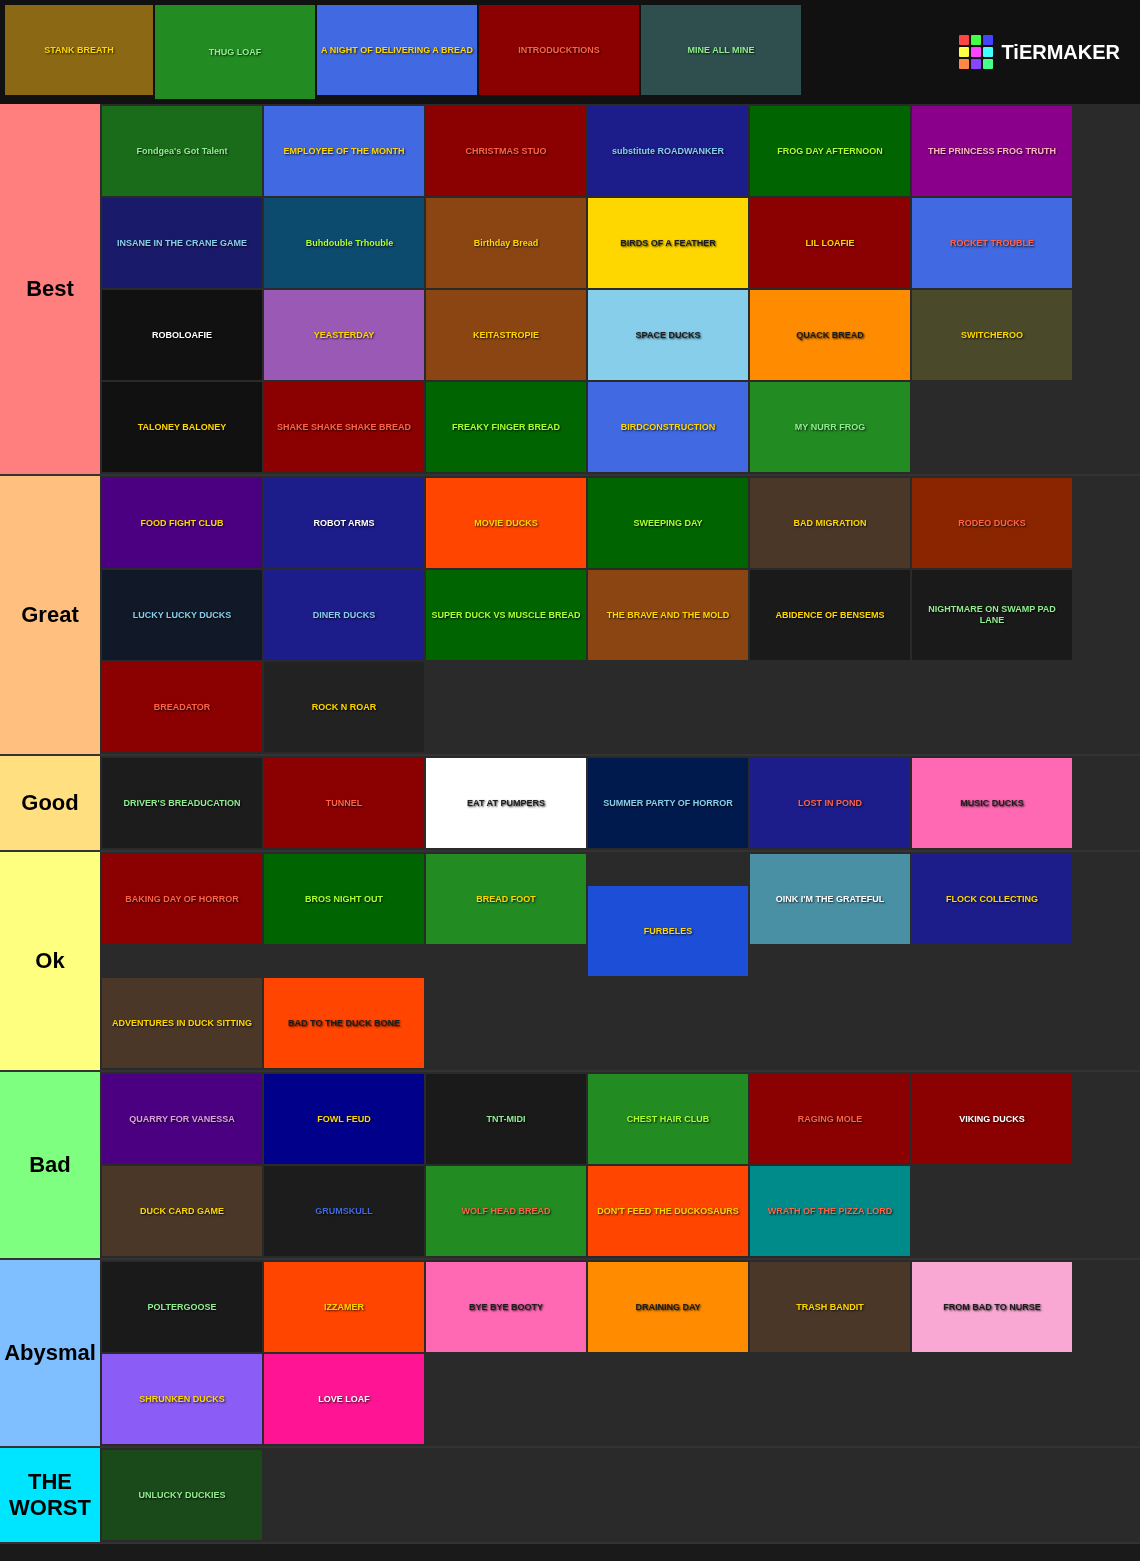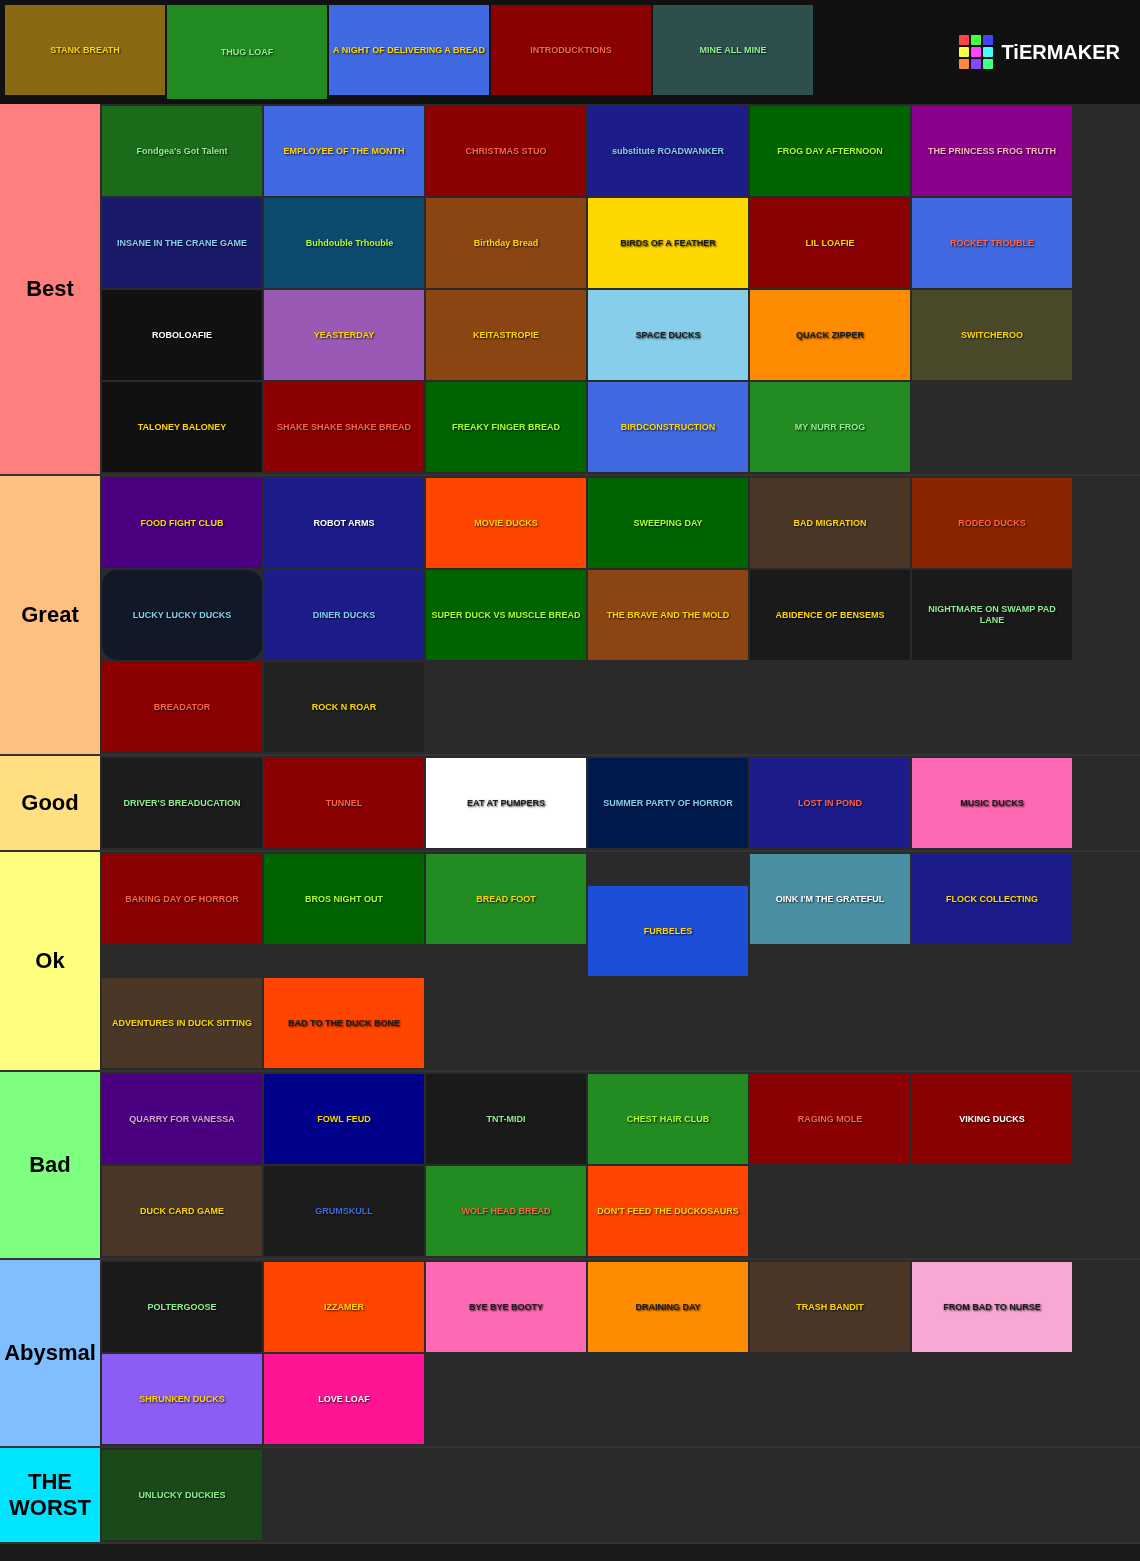--- a/index.html
+++ b/index.html
@@ -89,21 +89,21 @@
       line-height: 1.2;
       position: relative;
     }
   </style>
 </head>
 <body>
 
 <div class="header">
   <div class="header-items">
 
-  <div class="fake-tile" style="background: rgb(139, 105, 20); color: rgb(255, 215, 0); width: 160px; height: 90px;">STANK BREATH</div>
+  <div class="fake-tile" style="background: rgb(139, 105, 20); color: rgb(255, 215, 0); width: 148px; height: 90px;">STANK BREATH</div>
       <div class="fake-tile" style="background: rgb(34, 139, 34); color: rgb(144, 238, 144); width: 160px; height: 94px;">THUG LOAF</div>
       <div class="fake-tile" style="background: rgb(65, 105, 225); color: rgb(255, 215, 0); width: 160px; height: 90px;">A NIGHT OF DELIVERING A BREAD</div>
       <div class="fake-tile" style="background: rgb(139, 0, 0); color: rgb(255, 99, 71); width: 160px; height: 90px;">INTRODUCKTIONS</div>
       <div class="fake-tile" style="background: rgb(47, 79, 79); color: rgb(144, 238, 144); width: 160px; height: 90px;">MINE ALL MINE</div>
     </div>
   <div class="tiermaker-logo">
     <div class="logo-grid">
 
     <div class="logo-cell" style="background: rgb(255, 68, 68);"></div>
         <div class="logo-cell" style="background: rgb(68, 255, 68);"></div>
@@ -133,39 +133,39 @@
         <div class="fake-tile" style="background: rgb(26, 26, 107); color: rgb(135, 206, 235);">INSANE IN THE CRANE GAME</div>
         <div class="fake-tile" style="background: #0c4a6e; color: rgb(173, 255, 47); padding-left: 15px;">Buhdouble Trhouble</div>
         <div class="fake-tile" style="background: rgb(139, 69, 19); color: rgb(255, 215, 0);">Birthday Bread</div>
         <div class="fake-tile" style="background: rgb(255, 215, 0); color: rgb(28, 28, 28);">BIRDS OF A FEATHER</div>
         <div class="fake-tile" style="background: rgb(139, 0, 0); color: rgb(255, 215, 0);">LIL LOAFIE</div>
         <div class="fake-tile" style="background: rgb(65, 105, 225); color: rgb(255, 99, 71);">ROCKET TROUBLE</div>
         <div class="fake-tile" style="background: rgb(17, 17, 17); color: rgb(255, 255, 255);">ROBOLOAFIE</div>
         <div class="fake-tile" style="background: rgb(155, 89, 182); color: rgb(255, 215, 0);">YEASTERDAY</div>
         <div class="fake-tile" style="background: rgb(139, 69, 19); color: rgb(255, 215, 0);">KEITASTROPIE</div>
         <div class="fake-tile" style="background: rgb(135, 206, 235); color: rgb(28, 28, 28);">SPACE DUCKS</div>
-        <div class="fake-tile" style="background: rgb(255, 140, 0); color: rgb(28, 28, 28);">QUACK ZIPPER</div>
+        <div class="fake-tile" style="background: rgb(255, 140, 0); color: rgb(28, 28, 28);">QUACK BREAD</div>
         <div class="fake-tile" style="background: rgb(74, 74, 42); color: rgb(255, 215, 0);">SWITCHEROO</div>
         <div class="fake-tile" style="background: rgb(17, 17, 17); color: rgb(255, 215, 0);">TALONEY BALONEY</div>
         <div class="fake-tile" style="background: rgb(139, 0, 0); color: rgb(255, 99, 71);">SHAKE SHAKE SHAKE BREAD</div>
         <div class="fake-tile" style="background: rgb(0, 100, 0); color: rgb(173, 255, 47);">FREAKY FINGER BREAD</div>
         <div class="fake-tile" style="background: rgb(65, 105, 225); color: rgb(255, 215, 0);">BIRDCONSTRUCTION</div>
         <div class="fake-tile" style="background: rgb(34, 139, 34); color: rgb(144, 238, 144);">MY NURR FROG</div>
       </div>
     </div>
     <div class="tier-row">
       <div class="tier-label" style="background: rgb(255, 191, 127);">Great</div>
       <div class="tier-content">
         <div class="fake-tile" style="background: rgb(75, 0, 130); color: rgb(255, 215, 0);">FOOD FIGHT CLUB</div>
         <div class="fake-tile" style="background: rgb(28, 28, 139); color: rgb(255, 255, 255);">ROBOT ARMS</div>
         <div class="fake-tile" style="background: rgb(255, 69, 0); color: rgb(255, 215, 0);">MOVIE DUCKS</div>
         <div class="fake-tile" style="background: rgb(0, 100, 0); color: rgb(173, 255, 47);">SWEEPING DAY</div>
         <div class="fake-tile" style="background: rgb(74, 55, 40); color: rgb(255, 215, 0);">BAD MIGRATION</div>
         <div class="fake-tile" style="background: rgb(139, 37, 0); color: rgb(255, 99, 71);">RODEO DUCKS</div>
-        <div class="fake-tile" style="background: rgb(17, 24, 39); color: rgb(135, 206, 235); border-radius: 15px;">LUCKY LUCKY DUCKS</div>
+        <div class="fake-tile" style="background: rgb(17, 24, 39); color: rgb(135, 206, 235);">LUCKY LUCKY DUCKS</div>
         <div class="fake-tile" style="background: rgb(28, 28, 139); color: rgb(135, 206, 235);">DINER DUCKS</div>
         <div class="fake-tile" style="background: rgb(0, 100, 0); color: rgb(173, 255, 47);">SUPER DUCK VS MUSCLE BREAD</div>
         <div class="fake-tile" style="background: rgb(139, 69, 19); color: rgb(255, 215, 0);">THE BRAVE AND THE MOLD</div>
         <div class="fake-tile" style="background: rgb(26, 26, 26); color: rgb(255, 215, 0);">ABIDENCE OF BENSEMS</div>
         <div class="fake-tile" style="background: rgb(26, 26, 26); color: rgb(144, 238, 144);">NIGHTMARE ON SWAMP PAD LANE</div>
         <div class="fake-tile" style="background: rgb(139, 0, 0); color: rgb(255, 99, 71);">BREADATOR</div>
         <div class="fake-tile" style="background: rgb(34, 34, 34); color: rgb(255, 215, 0);">ROCK N ROAR</div>
       </div>
     </div>
     <div class="tier-row">
@@ -198,20 +198,21 @@
         <div class="fake-tile" style="background: rgb(75, 0, 130); color: rgb(221, 160, 221);">QUARRY FOR VANESSA</div>
         <div class="fake-tile" style="background: rgb(0, 0, 139); color: rgb(255, 215, 0);">FOWL FEUD</div>
         <div class="fake-tile" style="background: rgb(26, 26, 26); color: rgb(144, 238, 144);">TNT-MIDI</div>
         <div class="fake-tile" style="background: rgb(34, 139, 34); color: rgb(173, 255, 47);">CHEST HAIR CLUB</div>
         <div class="fake-tile" style="background: rgb(139, 0, 0); color: rgb(255, 99, 71);">RAGING MOLE</div>
         <div class="fake-tile" style="background: rgb(139, 0, 0); color: rgb(255, 255, 255);">VIKING DUCKS</div>
         <div class="fake-tile" style="background: rgb(74, 55, 40); color: rgb(255, 215, 0);">DUCK CARD GAME</div>
         <div class="fake-tile" style="background: rgb(28, 28, 28); color: rgb(65, 105, 225);">GRUMSKULL</div>
         <div class="fake-tile" style="background: rgb(34, 139, 34); color: rgb(255, 99, 71);">WOLF HEAD BREAD</div>
         <div class="fake-tile" style="background: rgb(255, 69, 0); color: rgb(255, 215, 0);">DON'T FEED THE DUCKOSAURS</div>
+        <div class="fake-tile" style="background: rgb(0, 139, 139); color: rgb(255, 99, 71);">WRATH OF THE PIZZA LORD</div>
       </div>
     </div>
     <div class="tier-row">
       <div class="tier-label" style="background: rgb(127, 191, 255);">Abysmal</div>
       <div class="tier-content">
         <div class="fake-tile" style="background: rgb(26, 26, 26); color: rgb(144, 238, 144);">POLTERGOOSE</div>
         <div class="fake-tile" style="background: rgb(255, 69, 0); color: rgb(255, 215, 0);">IZZAMER</div>
         <div class="fake-tile" style="background: rgb(255, 105, 180); color: rgb(28, 28, 28);">BYE BYE BOOTY</div>
         <div class="fake-tile" style="background: rgb(255, 140, 0); color: rgb(28, 28, 28);">DRAINING DAY</div>
         <div class="fake-tile" style="background: rgb(74, 55, 40); color: rgb(255, 215, 0);">TRASH BANDIT</div>

